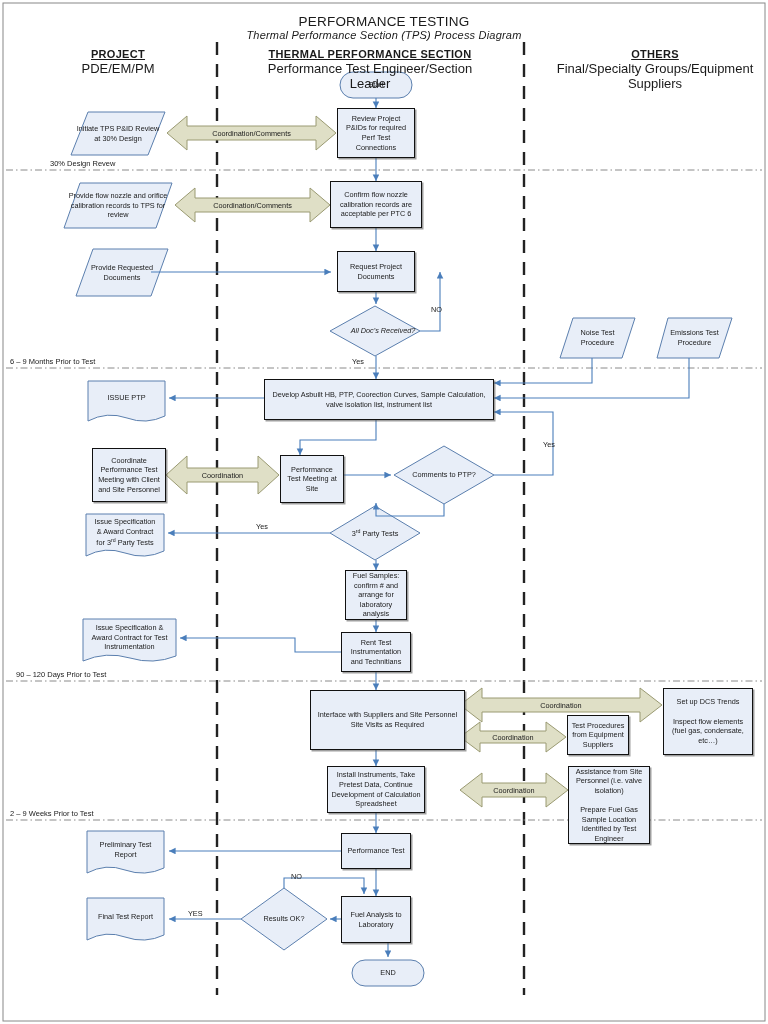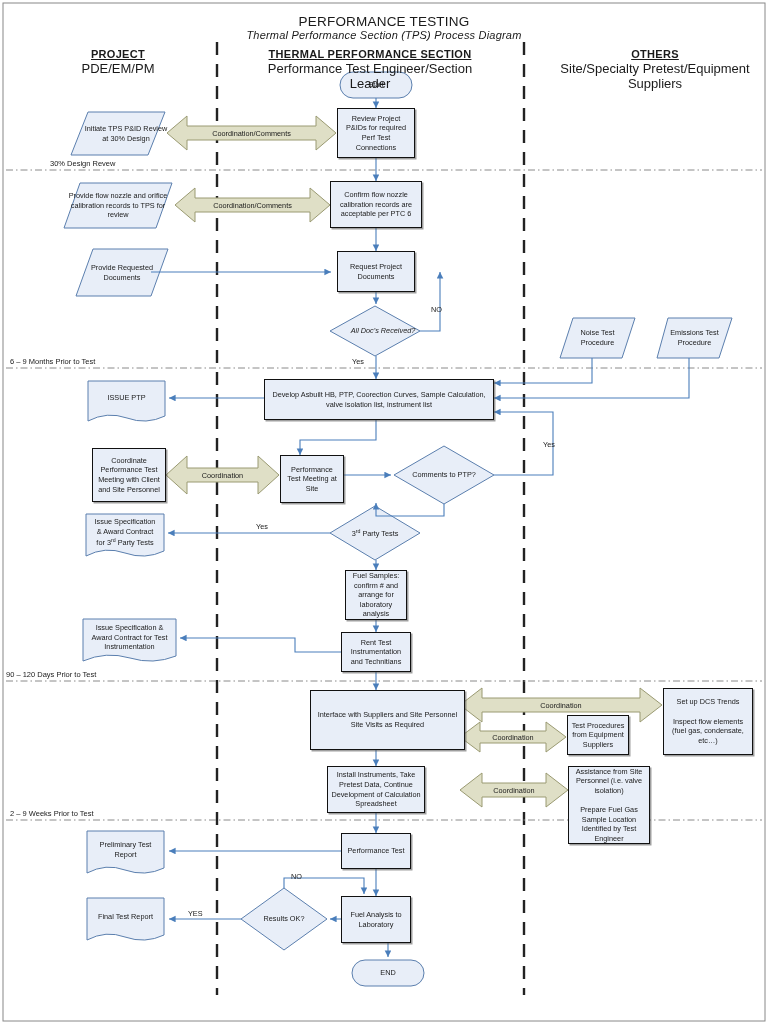--- a/index.html
+++ b/index.html
@@ -169,32 +169,32 @@
   <div class="lane-head" id="lane-head-project">
     <div class="lh-main">PROJECT</div>
     <div class="lh-sub">PDE/EM/PM</div>
   </div>
   <div class="lane-head" id="lane-head-tps">
     <div class="lh-main">THERMAL PERFORMANCE SECTION</div>
     <div class="lh-sub">Performance Test Engineer/Section Leader</div>
   </div>
   <div class="lane-head" id="lane-head-others">
     <div class="lh-main">OTHERS</div>
-    <div class="lh-sub">Site/Specialty Pretest/Equipment Suppliers</div>
+    <div class="lh-sub">Final/Specialty Groups/Equipment Suppliers</div>
   </div>
 
   <div class="phase-label" style="left:10px;top:159px;padding-left:40px;">30% Design Revew</div>
   <div class="phase-label" style="left:10px;top:357px;">6 – 9 Months Prior to Test</div>
-  <div class="phase-label" style="left:6px;top:670px;">90 – 120 Days Prior to Test</div>
+  <div class="phase-label" style="left:16px;top:670px;">90 – 120 Days Prior to Test</div>
   <div class="phase-label" style="left:10px;top:809px;">2 – 9 Weeks Prior to Test</div>
 
   <div class="node" style="left:340px;top:72px;width:72px;height:26px;">Start</div>
   <div class="node" style="left:352px;top:960px;width:72px;height:26px;">END</div>
 
-  <div class="node" style="left:71px;top:112px;width:94px;height:43px;margin-left:8px;">Initiate TPS P&amp;ID Review at 30% Design</div>
+  <div class="node" style="left:71px;top:112px;width:94px;height:43px;">Initiate TPS P&amp;ID Review at 30% Design</div>
   <div class="node" style="left:76px;top:249px;width:92px;height:47px;">Provide Requested Documents</div>
   <div class="node" style="left:64px;top:183px;width:108px;height:45px;">Provide flow nozzle and orifice calibration records to TPS for review</div>
   <div class="node" style="left:560px;top:318px;width:75px;height:40px;">Noise Test Procedure</div>
   <div class="node" style="left:657px;top:318px;width:75px;height:40px;">Emissions Test Procedure</div>
 
   <div class="node proc" style="left:337px;top:108px;width:78px;height:50px;">Review Project P&amp;IDs for required Perf Test Connections</div>
   <div class="node proc" style="left:330px;top:181px;width:92px;height:47px;">Confirm flow nozzle calibration records are acceptable per PTC 6</div>
   <div class="node proc" style="left:337px;top:251px;width:78px;height:41px;">Request Project Documents</div>
   <div class="node proc" style="left:264px;top:379px;width:230px;height:41px;">Develop Asbuilt HB, PTP, Coorection Curves, Sample Calculation, valve isolation list, instrument list</div>
   <div class="node proc" style="left:92px;top:448px;width:74px;height:54px;">Coordinate Performance Test Meeting with Client and Site Personnel</div>

